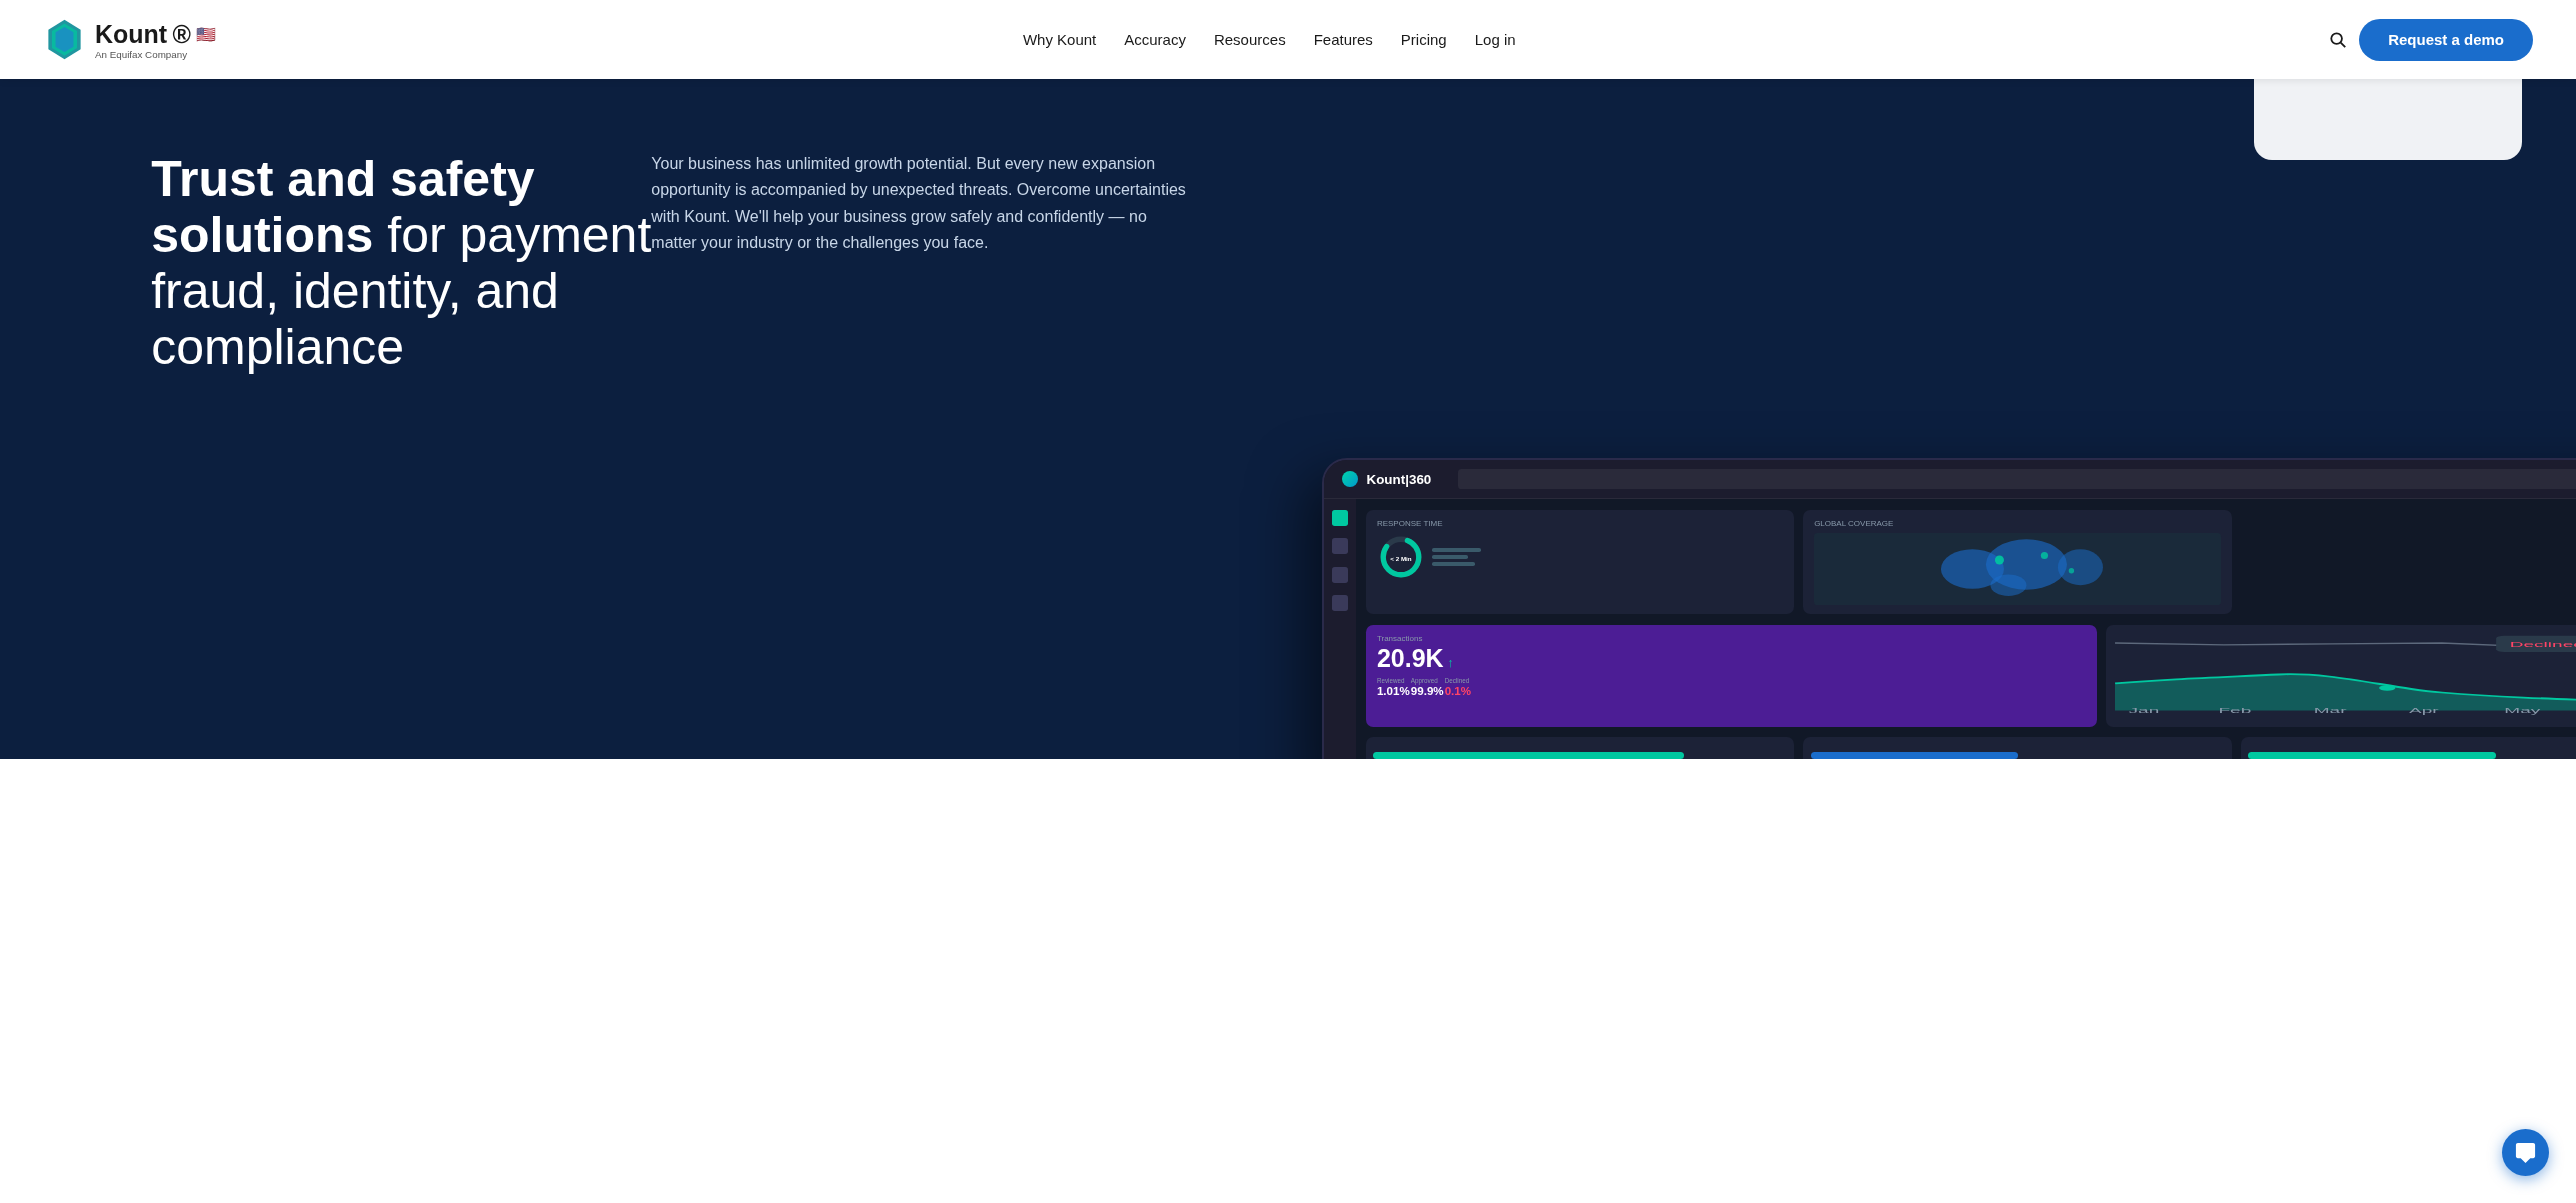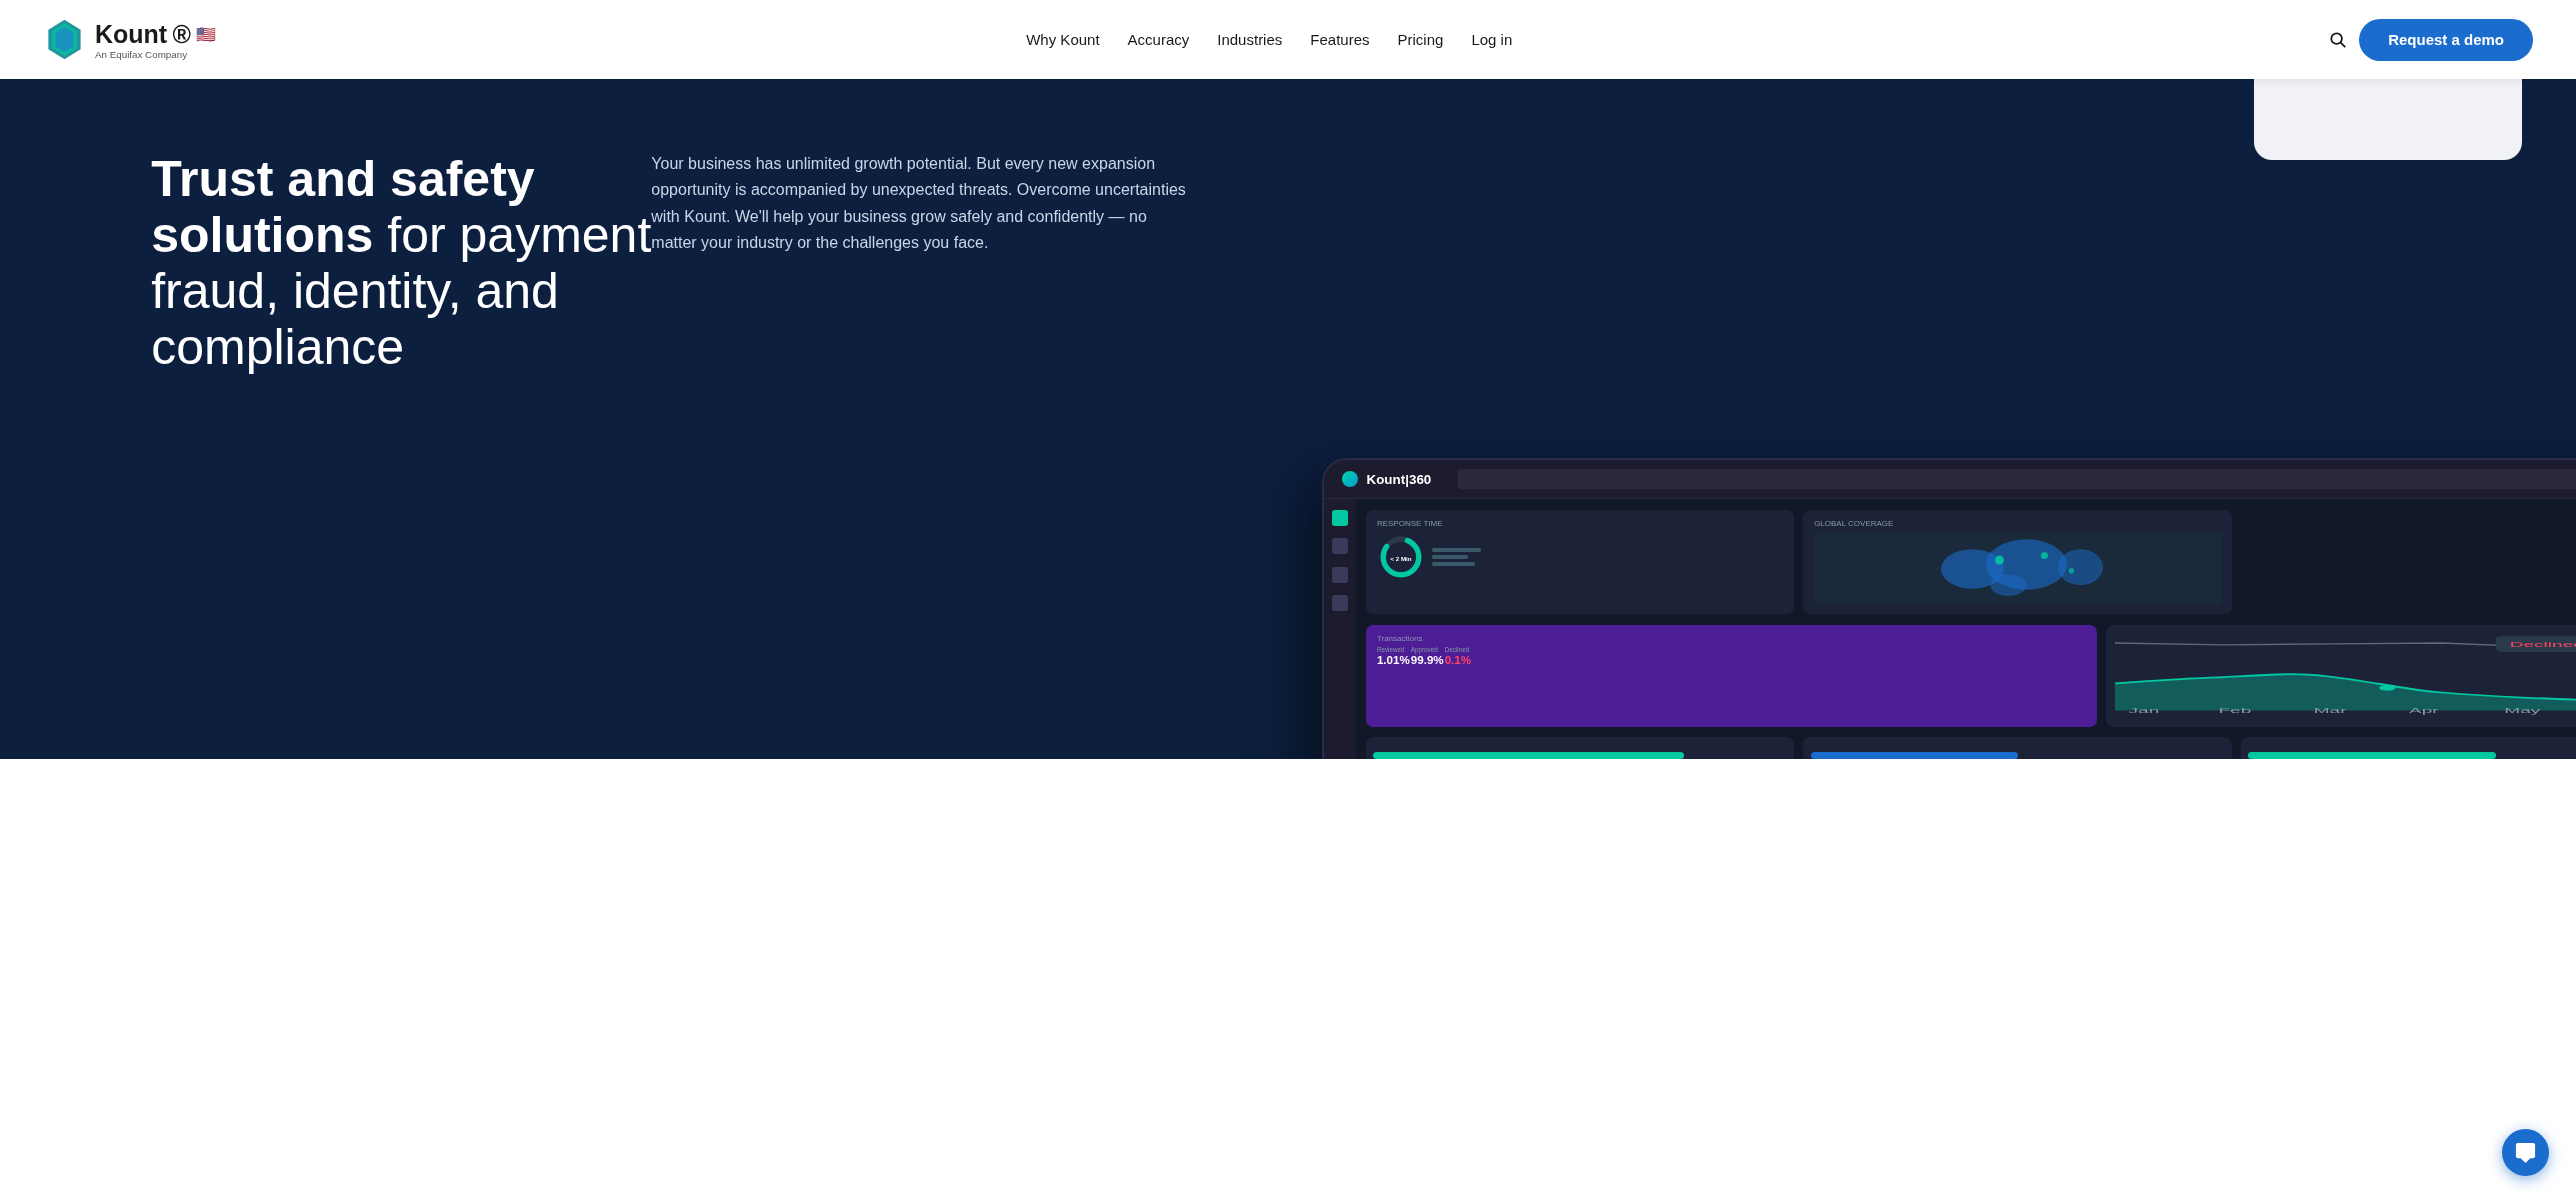--- a/index.html
+++ b/index.html
@@ -371,21 +371,21 @@
   </a>
 
   <ul class="nav-links">
     <li>
       <a href="#">Why Kount</a>
     </li>
     <li>
       <a href="#">Accuracy</a>
     </li>
     <li>
-      <a href="#">Industries</a>
+      <a href="#">Resources</a>
     </li>
     <li>
       <a href="#">Features</a>
     </li>
     <li>
       <a href="#">Pricing</a>
     </li>
     <li>
       <a href="#">Log in</a>
     </li>
@@ -472,20 +472,24 @@
                   <circle cx="130" cy="25" r="4" fill="#00c8a0" opacity="0.8"></circle>
                   <circle cx="160" cy="42" r="3" fill="#00c8a0" opacity="0.7"></circle>
                 </svg>
               </div>
             </div>
           </div>
 
           <div class="transactions-row">
             <div class="trans-card">
               <div class="trans-label">Transactions</div>
+              <div style="display:flex; align-items:baseline; gap:3.6px;">
+                <span class="trans-value">20.9K</span>
+                <span class="trans-arrow">↑</span>
+              </div>
               <div class="stats-row">
                 <div class="stat-item">
                   <div class="stat-label">Reviewed</div>
                   <div class="stat-value">1.01%</div>
                 </div>
                 <div class="stat-item">
                   <div class="stat-label">Approved</div>
                   <div class="stat-value">99.9%</div>
                 </div>
                 <div class="stat-item">

